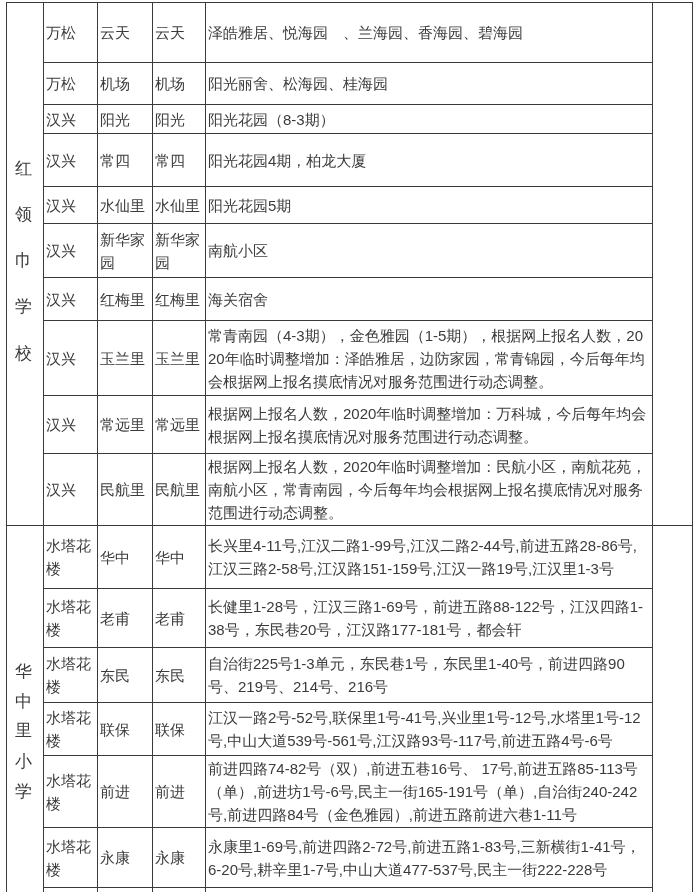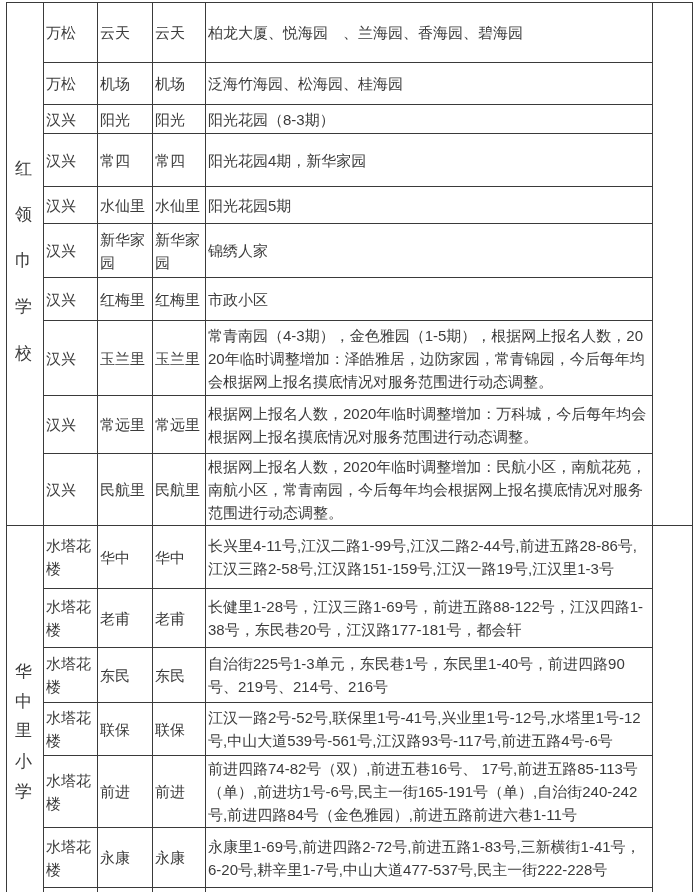--- a/index.html
+++ b/index.html
@@ -61,58 +61,58 @@
       <col style="width:53px">
       <col style="width:447px">
       <col style="width:40px">
     </colgroup>
     <tbody id="table-body">
         <tr style="height: 60px;">
           <td class="school-cell" rowspan="10"><span class="school-vtext s0">红领巾学校</span></td>
           <td>万松</td>
           <td>云天</td>
           <td>云天</td>
-          <td class="desc-cell">柏龙大厦、悦海园　、兰海园、香海园、碧海园</td>
+          <td class="desc-cell">泽皓雅居、悦海园　、兰海园、香海园、碧海园</td>
           <td class="spare-cell" rowspan="10"></td>
         </tr>
         <tr style="height: 42px;">
           <td>万松</td>
           <td>机场</td>
           <td>机场</td>
-          <td class="desc-cell">泛海竹海园、松海园、桂海园</td>
+          <td class="desc-cell">阳光丽舍、松海园、桂海园</td>
         </tr>
         <tr style="height: 29px;">
           <td>汉兴</td>
           <td>阳光</td>
           <td>阳光</td>
           <td class="desc-cell">阳光花园（8-3期）</td>
         </tr>
         <tr style="height: 53px;">
           <td>汉兴</td>
           <td>常四</td>
           <td>常四</td>
-          <td class="desc-cell">阳光花园4期，新华家园</td>
+          <td class="desc-cell">阳光花园4期，柏龙大厦</td>
         </tr>
         <tr style="height: 37px;">
           <td>汉兴</td>
           <td>水仙里</td>
           <td>水仙里</td>
           <td class="desc-cell">阳光花园5期</td>
         </tr>
         <tr style="height: 54px;">
           <td>汉兴</td>
           <td>新华家园</td>
           <td>新华家园</td>
-          <td class="desc-cell">锦绣人家</td>
+          <td class="desc-cell">南航小区</td>
         </tr>
         <tr style="height: 43px;">
           <td>汉兴</td>
           <td>红梅里</td>
           <td>红梅里</td>
-          <td class="desc-cell">市政小区</td>
+          <td class="desc-cell">海关宿舍</td>
         </tr>
         <tr style="height: 75px;">
           <td>汉兴</td>
           <td>玉兰里</td>
           <td>玉兰里</td>
           <td class="desc-cell">常青南园（4-3期），金色雅园（1-5期），根据网上报名人数，2020年临时调整增加：泽皓雅居，边防家园，常青锦园，今后每年均会根据网上报名摸底情况对服务范围进行动态调整。</td>
         </tr>
         <tr style="height: 58px;">
           <td>汉兴</td>
           <td>常远里</td>

